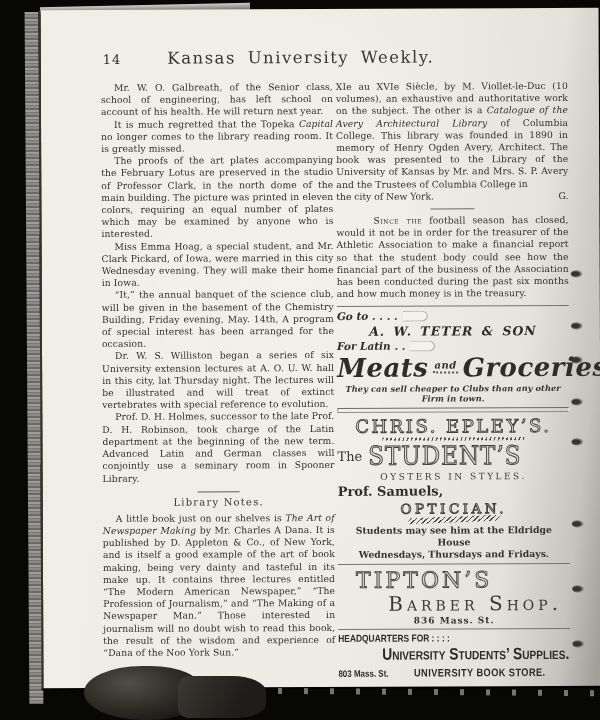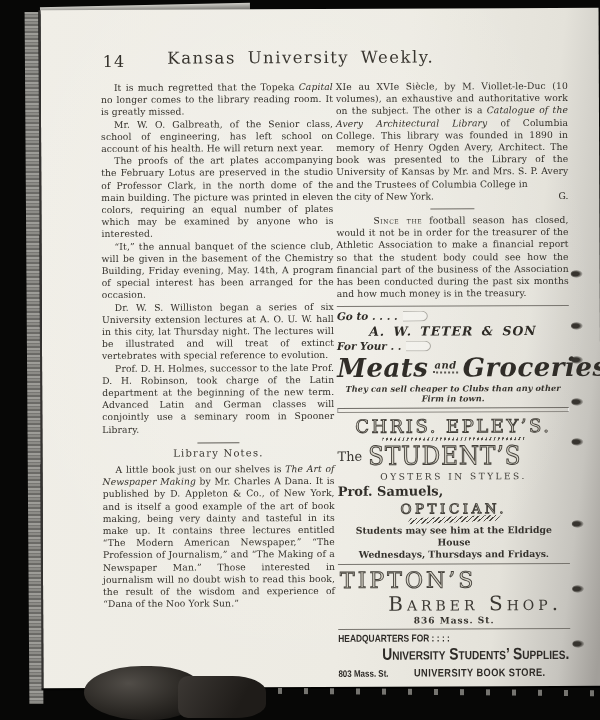--- a/index.html
+++ b/index.html
@@ -23,21 +23,21 @@
   .thumb-tip{position:absolute;left:84px;top:666px;width:118px;height:54px;
     border-radius:52% 46% 48% 54%;
     background:radial-gradient(ellipse at 38% 32%,#514d48 0%,#2d2a26 52%,#151311 88%);}
   .thumb-base{position:absolute;left:178px;top:676px;width:88px;height:42px;
     border-radius:10px 38% 34% 10px;
     background:linear-gradient(118deg,#3c3834,#1f1c19 70%);}
 
   
   .content{position:absolute;left:0;top:0;width:558px;height:678px;color:#33302a;}
   .header{position:absolute;left:30px;top:36px;width:460px;height:30px;}
-  .pagenum{position:absolute;left:32px;top:6px;font-size:16px;letter-spacing:1px;text-align:center;}
+  .pagenum{position:absolute;left:32px;top:6px;font-size:13px;letter-spacing:1px;text-align:center;}
   .masthead{position:absolute;left:0;top:3px;width:100%;text-align:center;font-size:16.5px;
     letter-spacing:1.5px;word-spacing:5px;color:#38352f;}
 
   .cols{position:absolute;left:60px;top:72px;width:467px;display:flex;gap:3px;}
   .col{width:232px;}
   .para{margin:0;font-size:9.2px;line-height:12.2px;text-align:justify;letter-spacing:.1px;}
   .ind{text-indent:13px;}
   .it{font-style:italic;}
   .sc{font-variant:small-caps;letter-spacing:.6px;margin-left:24px;}
 
@@ -71,21 +71,21 @@
   .the-word{font-size:13px;color:#3a3732;}
   .students-big{font-size:23px;letter-spacing:1px;display:inline-block;transform:scaleY(1.12);}
   .rest{font-size:9px;line-height:10.5px;letter-spacing:.5px;color:#45423c;}
   .oysters{text-align:center;font-size:9px;letter-spacing:2.5px;color:#3c3934;margin:3px 0 2px;}
   .samuels{font-size:13px;font-weight:bold;color:#312e29;margin-top:2px;}
   .optician{text-align:center;font-size:13.5px;letter-spacing:3.5px;margin-top:2px;}
   .flourish2{width:88px;height:6px;margin:0 auto 2px;transform:skewX(-35deg) rotate(-2deg);
     background:repeating-linear-gradient(115deg,#4e4b45 0 1.5px,rgba(0,0,0,0) 1.5px 5px);}
   .eldridge{text-align:center;font-size:9.3px;font-weight:bold;line-height:12px;color:#35322d;}
 
-  .tipton-name{font-size:22px;letter-spacing:3px;margin:2px 0 0 2px;}
+  .tipton-name{font-size:22px;letter-spacing:3px;margin:2px 0 0 18px;}
   .barber{font-variant:small-caps;font-size:20px;letter-spacing:4px;text-align:center;
     padding-left:42px;color:#3a3732;line-height:22px;}
   .tipton-addr{text-align:center;font-size:9px;font-weight:bold;letter-spacing:1px;margin:1px 0 2px;color:#35322d;}
 
   .gothic{font-family:"Liberation Sans",sans-serif;font-weight:bold;color:#2e2b27;}
   .cond{display:inline-block;transform:scaleX(0.84);transform-origin:0 50%;white-space:nowrap;}
   .cond-c{display:inline-block;transform:scaleX(0.84);transform-origin:50% 50%;white-space:nowrap;}
   .hq{font-size:10px;margin-top:3px;}
   .supplies{font-size:16.5px;font-variant:small-caps;text-align:center;padding-left:26px;margin-top:1px;}
   .store-row{display:flex;justify-content:space-between;align-items:baseline;margin-top:3px;padding-right:12px;}
@@ -103,23 +103,24 @@
 
     <div class="header">
       <span class="pagenum">14</span>
       <div class="masthead">Kansas University Weekly.</div>
     </div>
 
     <div class="cols">
 
       <div class="col">
         <div>
+            <p class="para ind"><span>Mr. W. O. Galbreath, of the Senior class, school of engineering, has left school on account of his health.  He will return next year.</span></p>
             <p class="para ind"><span>It is much regretted that the Topeka </span><span class="it">Capital</span><span> no longer comes to the library reading room. It is greatly missed.</span></p>
-            <p class="para ind"><span>Mr. W. O. Galbreath, of the Senior class, school of engineering, has left school on account of his health.  He will return next year.</span></p>
             <p class="para ind"><span>The proofs of the art plates accompanying the February Lotus are preserved in the studio of Professor Clark, in the north dome of the main building.  The picture was printed in eleven colors, requiring an equal number of plates which may be examined by anyone who is interested.</span></p>
+            <p class="para ind"><span>Miss Emma Hoag, a special student, and Mr. Clark Pickard, of Iowa, were married in this city Wednesday evening.  They will make their home in Iowa.</span></p>
             <p class="para ind"><span>“It,” the annual banquet of the science club, will be given in the basement of the Chemistry Building, Friday evening, May. 14th, A program of special interest has been arranged for the occasion.</span></p>
             <p class="para ind"><span>Dr. W. S.  Williston began a series of six University extension lectures at A. O. U. W. hall in this city, lat Thursday night.   The lectures will be illustrated and will treat of extinct vertebrates with special reference to evolution.</span></p>
             <p class="para ind"><span>Prof. D. H. Holmes, successor to the late Prof. D. H. Robinson, took charge of the Latin department at the beginning of the new term.   Advanced Latin and German classes will conjointly use a seminary room in Spooner Library.</span></p>
           </div>
         <hr class="notes-rule">
         <div class="notes-head">Library Notes.</div>
         <div>
             <p class="para ind"><span>A little book just on our shelves is </span><span class="it">The Art of Newspaper Making</span><span> by Mr. Charles A Dana.  It is published by D. Appleton &amp; Co., of New York, and is itself a good example of the art of book making, being very dainty and tasteful in its make up.   It contains three lectures entitled “The Modern American Newspaper,” “The Profession of Journalism,” and “The Making of a Newspaper Man.”   Those interested in journalism will no doubt wish to read this book, the result of the wisdom and experience of “Dana of the Noo York Sun.”</span></p>
           </div>
       </div>
@@ -140,21 +141,21 @@
         <div class="ads">
           <hr class="rule">
 
           <div>
             <div class="go-row">
               <span>Go to . . . .</span>
               <span class="flourish"></span>
             </div>
             <div class="teter-name">A. W. TETER &amp; SON</div>
             <div class="go-row">
-              <span>For Your . .</span>
+              <span>For Latin . .</span>
               <span class="flourish"></span>
             </div>
             <div class="meats-line">
               <span>Meats</span><span class="and-word">and</span><span>Groceries.</span>
             </div>
             <div class="tagline">They can sell cheaper to Clubs than any other Firm in town.</div>
           </div>
 
           <hr class="rule-d">
 

